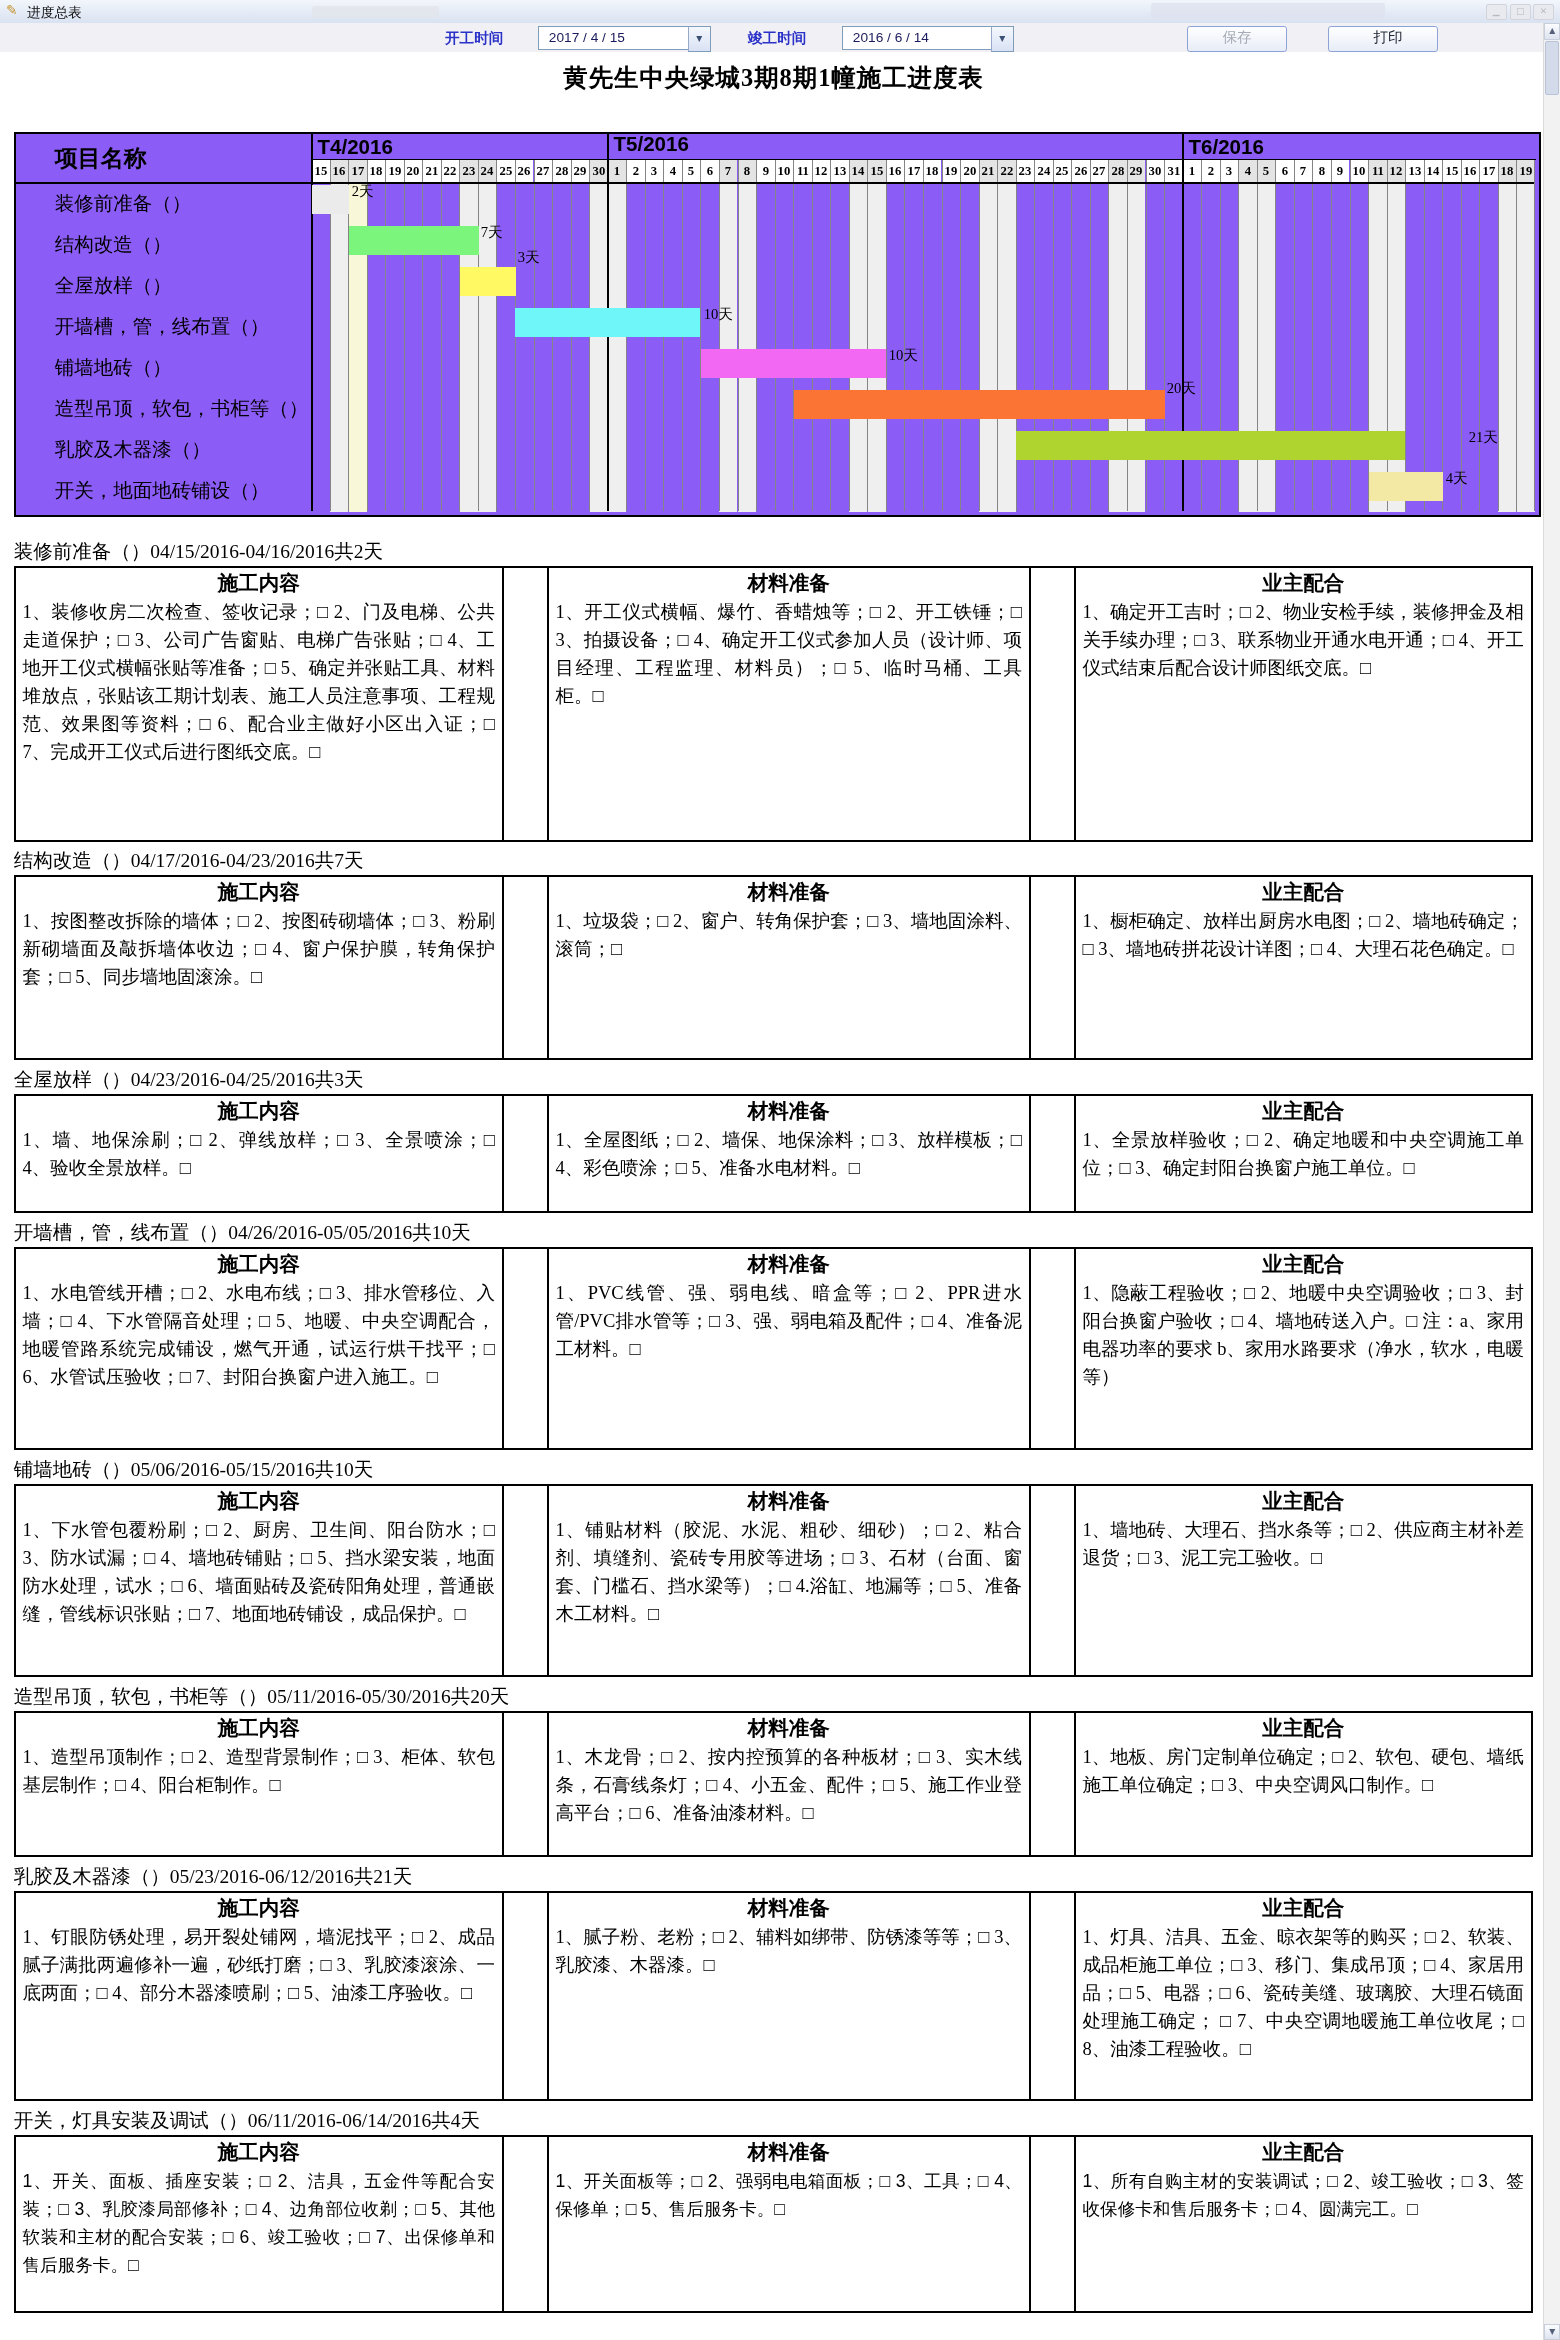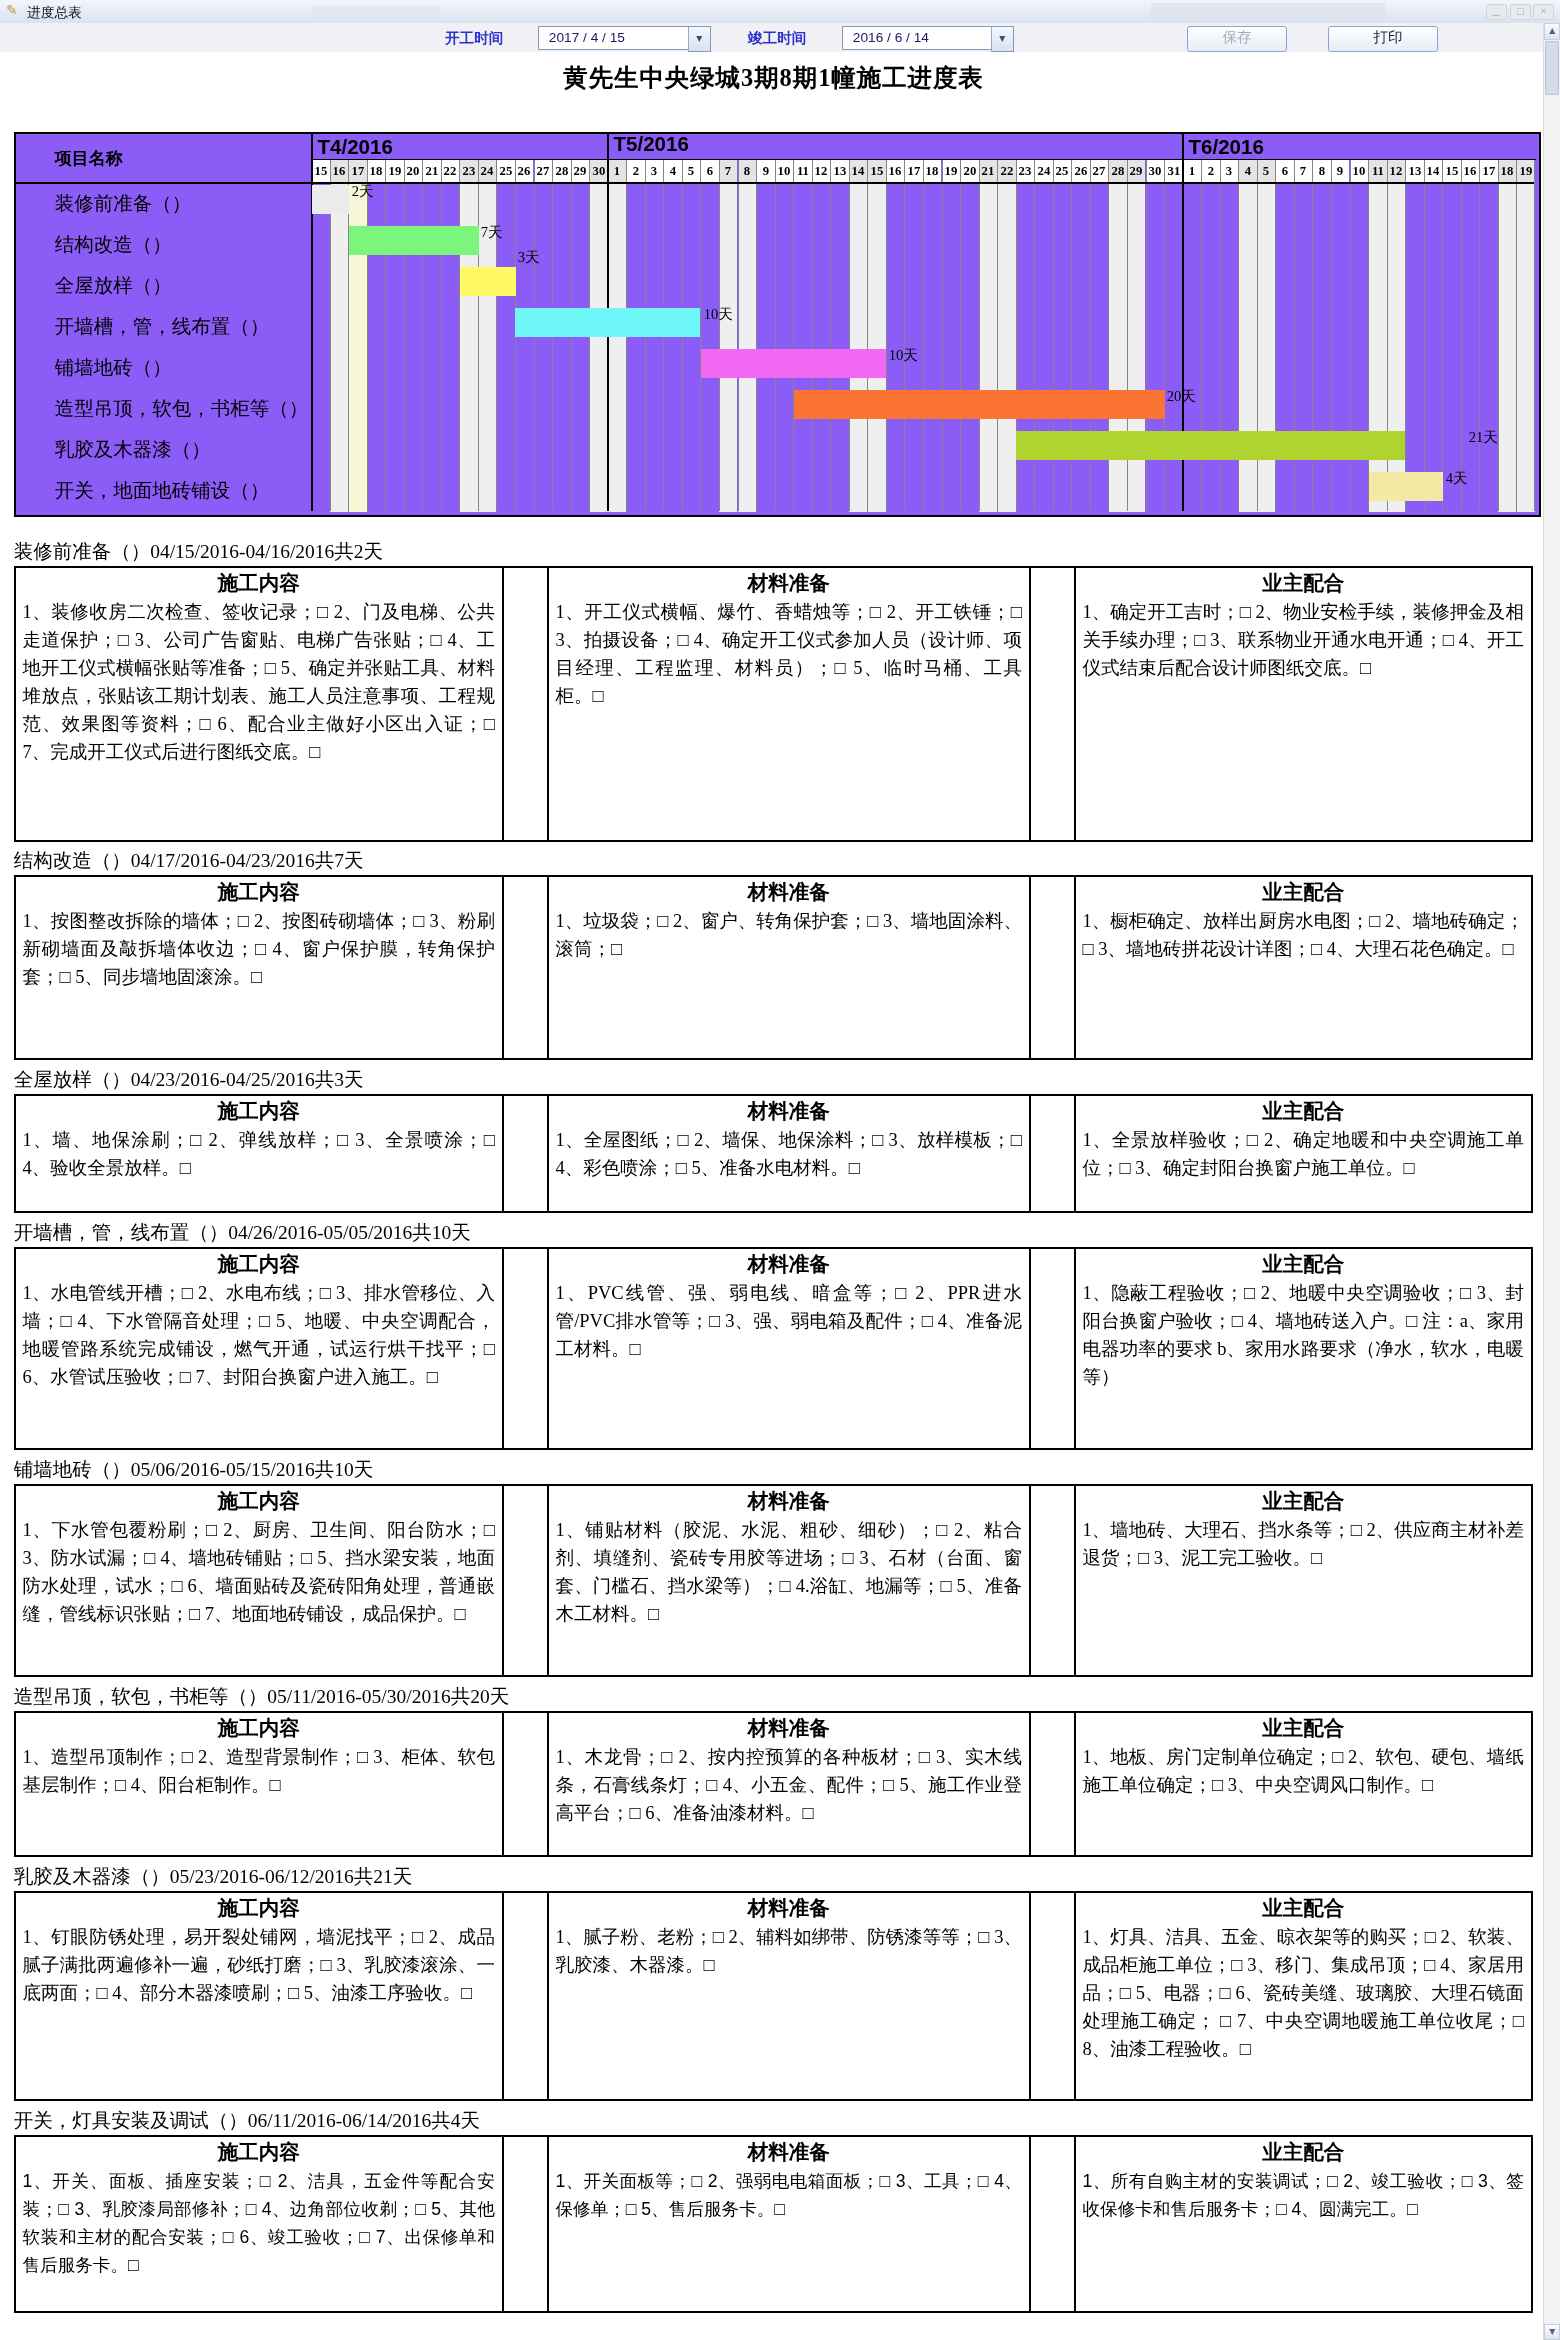--- a/index.html
+++ b/index.html
@@ -31,21 +31,21 @@
     background:linear-gradient(#FFFFFF,#E7ECF7);font-size:14.6px;text-align:center;line-height:21.5px;
     font-family:"Liberation Sans","DejaVu Sans",sans-serif;}
   .tbbtn.disabled{color:#A7ABB5;}
   .tbbtn.enabled{color:#1F2430;}
   
   .pagetitle{position:absolute;left:0;top:62px;width:1547px;text-align:center;font-size:24.4px;
     font-weight:bold;letter-spacing:1px;}
   
   #gantt{position:absolute;left:13.7px;top:132px;width:1523px;height:381px;border:2px solid #000;background:#8b5cf6;}
   #gantt .abs{position:absolute;}
-  .name-header{font-size:17px;font-weight:bold;padding-left:39px;display:flex;align-items:center;box-sizing:border-box;}
+  .name-header{font-size:23px;font-weight:bold;padding-left:39px;display:flex;align-items:center;box-sizing:border-box;}
   .month-cell{font-size:20.5px;font-weight:bold;padding-left:5.9px;box-sizing:border-box;
     font-family:"Liberation Sans","DejaVu Sans",sans-serif;display:flex;align-items:center;}
   .day-cell{font-size:12.7px;font-weight:bold;text-align:center;box-sizing:border-box;
     font-family:"Liberation Serif",serif;display:flex;align-items:center;justify-content:center;}
   .task-name{font-size:19.5px;padding-left:39px;display:flex;align-items:center;box-sizing:border-box;}
   .bar-label{font-size:14.6px;line-height:15.6px;white-space:nowrap;}
   
   #sections{position:absolute;left:13.7px;top:517px;width:1519px;}
   .sec-title{font-size:19.5px;margin:5.9px 0 1px 0;}
   .section:first-child .sec-title{margin-top:20.5px;}
@@ -262,21 +262,21 @@
       <div class="abs" style="left: 444px; top: 133px; width: 56px; height: 29px; background: rgb(255, 250, 100);"></div>
       <div class="abs bar-label" style="left: 502px; top: 116px;">3天</div>
       <div class="abs task-name" style="left: 0px; top: 172px; width: 296px; height: 41px;">开墙槽，管，线布置（）</div>
       <div class="abs" style="left: 499px; top: 174px; width: 185px; height: 29px; background: rgb(111, 246, 249);"></div>
       <div class="abs bar-label" style="left: 688px; top: 173px;">10天</div>
       <div class="abs task-name" style="left: 0px; top: 213px; width: 296px; height: 41px;">铺墙地砖（）</div>
       <div class="abs" style="left: 685px; top: 215px; width: 185px; height: 29px; background: rgb(242, 104, 242);"></div>
       <div class="abs bar-label" style="left: 873px; top: 214px;">10天</div>
       <div class="abs task-name" style="left: 0px; top: 254px; width: 296px; height: 41px;">造型吊顶，软包，书柜等（）</div>
       <div class="abs" style="left: 778px; top: 256px; width: 371px; height: 29px; background: rgb(251, 116, 52);"></div>
-      <div class="abs bar-label" style="left: 1151px; top: 255px;">20天</div>
+      <div class="abs bar-label" style="left: 1151px; top: 247px;">20天</div>
       <div class="abs task-name" style="left: 0px; top: 295px; width: 296px; height: 41px;">乳胶及木器漆（）</div>
       <div class="abs" style="left: 1000px; top: 297px; width: 389px; height: 29px; background: rgb(175, 212, 47);"></div>
       <div class="abs bar-label" style="left: 1453px; top: 296px;">21天</div>
       <div class="abs task-name" style="left: 0px; top: 336px; width: 296px; height: 41px;">开关，地面地砖铺设（）</div>
       <div class="abs" style="left: 1353px; top: 338px; width: 74px; height: 29px; background: rgb(243, 232, 164);"></div>
       <div class="abs bar-label" style="left: 1430px; top: 337px;">4天</div>
     </div>
 
   <div id="sections">
       <div class="section">

